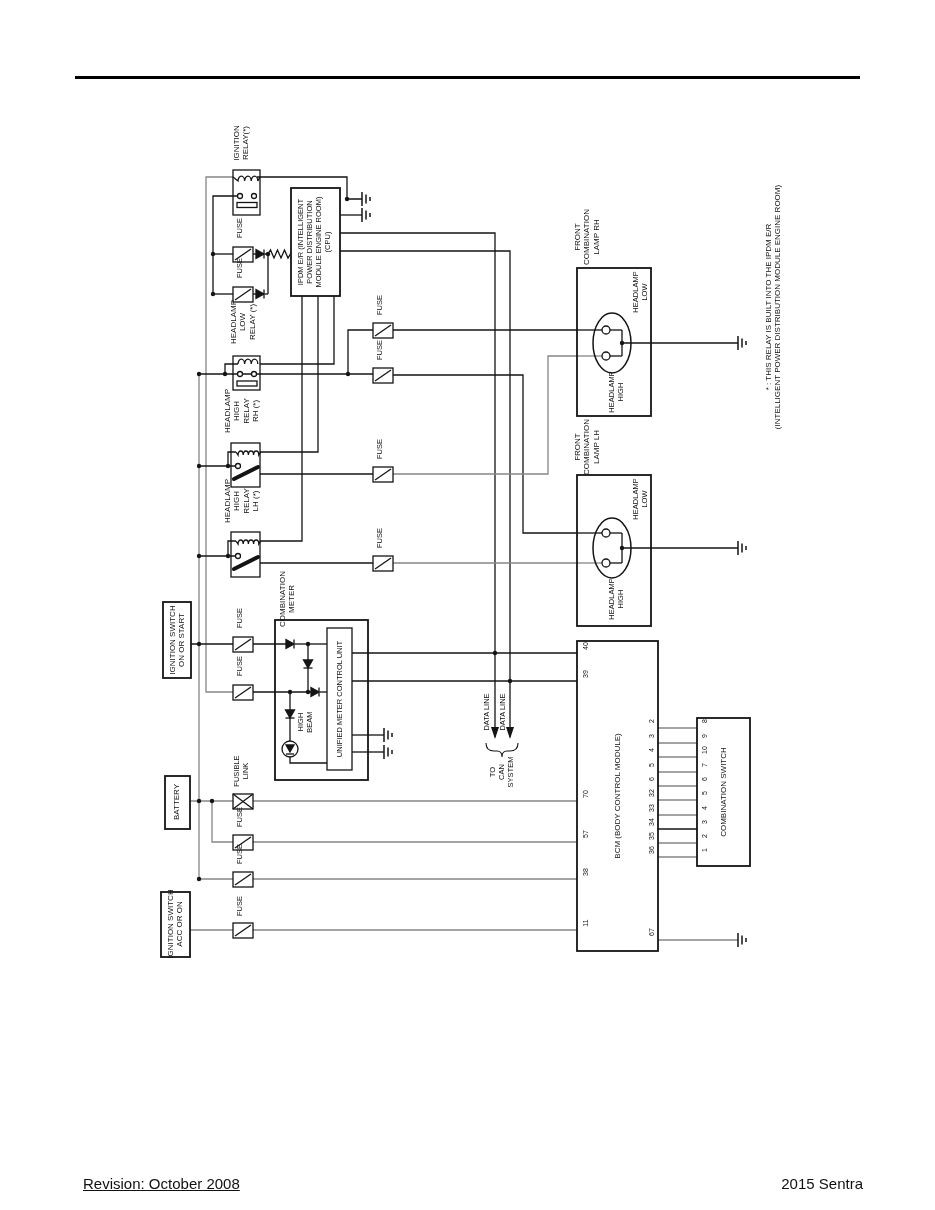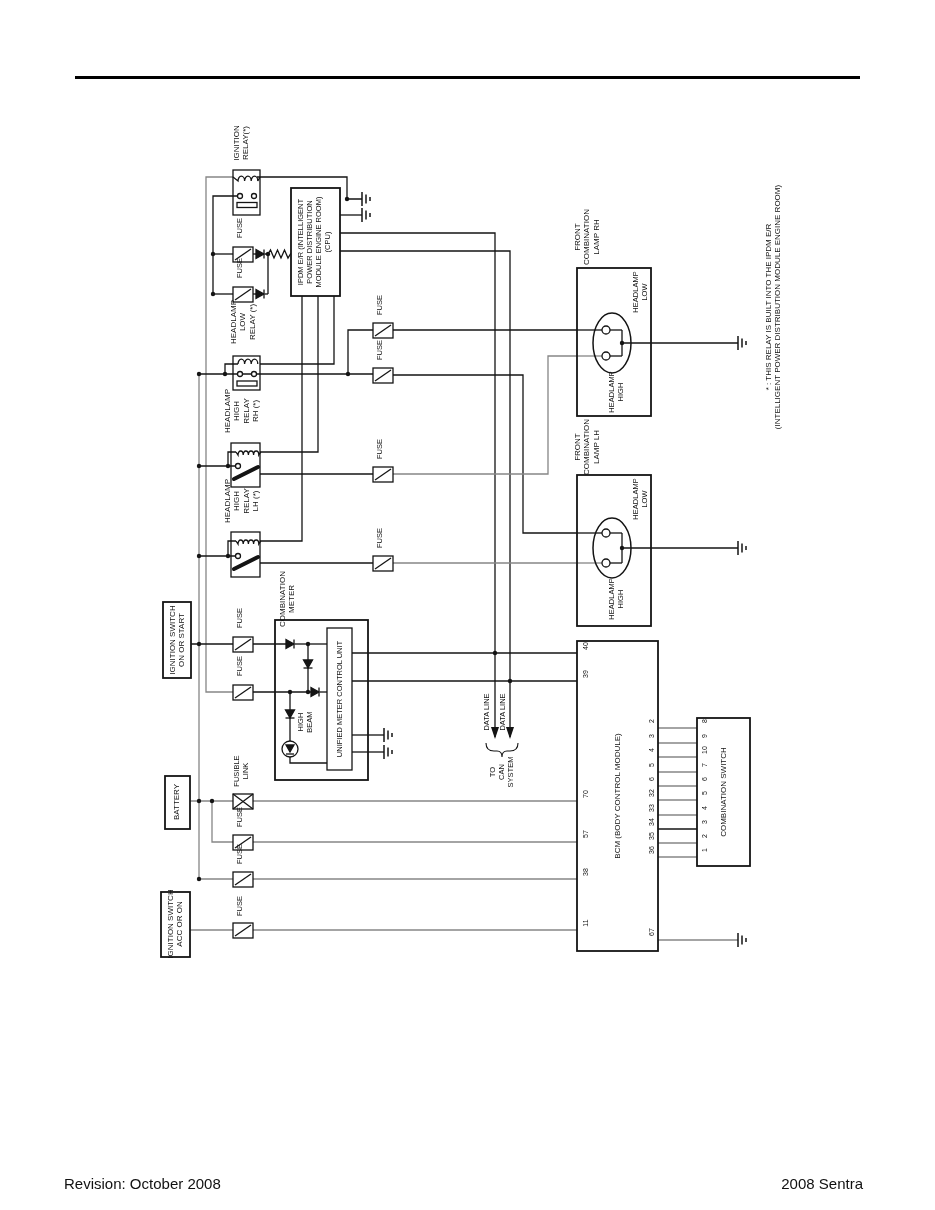--- a/index.html
+++ b/index.html
@@ -1,20 +1,20 @@
 <!DOCTYPE html>
 <html><head>
 <meta charset="utf-8">
 <style>
   html,body{margin:0;padding:0;background:#fff;}
   #page{position:relative;width:935px;height:1210px;background:#fff;overflow:hidden;
         font-family:"Liberation Sans",sans-serif;color:#111;}
   #toprule{position:absolute;left:75px;top:76px;width:785px;height:3px;background:#000;}
   .footer{position:absolute;top:1175px;font-size:15px;color:#111;}
-  #footer-left{left:64px;}
+  #footer-left{left:83px;text-decoration:underline;}
   #footer-right{right:72px;}
   svg{position:absolute;left:0;top:0;}
   .vt{position:absolute;transform:translate(-50%,-50%) rotate(-90deg);
       white-space:pre;text-align:center;font-size:8px;line-height:1.18;color:#111;}
   .pn{position:absolute;transform:translate(-50%,-50%) rotate(-90deg);
       white-space:pre;font-size:7px;color:#111;}
   .sm{font-size:7.5px;}
 </style>
 </head>
 <body>
@@ -398,14 +398,14 @@
   <span class="pn" style="left:704px;top:750px;">10</span>
   <span class="pn" style="left:704px;top:765px;">7</span>
   <span class="pn" style="left:704px;top:779px;">6</span>
   <span class="pn" style="left:704px;top:793px;">5</span>
   <span class="pn" style="left:704px;top:808px;">4</span>
   <span class="pn" style="left:704px;top:822px;">3</span>
   <span class="pn" style="left:704px;top:836px;">2</span>
   <span class="pn" style="left:704px;top:850px;">1</span>
 
   <div class="footer" id="footer-left">Revision: October 2008</div>
-  <div class="footer" id="footer-right">2008 Sentra</div>
+  <div class="footer" id="footer-right">2015 Sentra</div>
 </div>
 
 </body></html>

